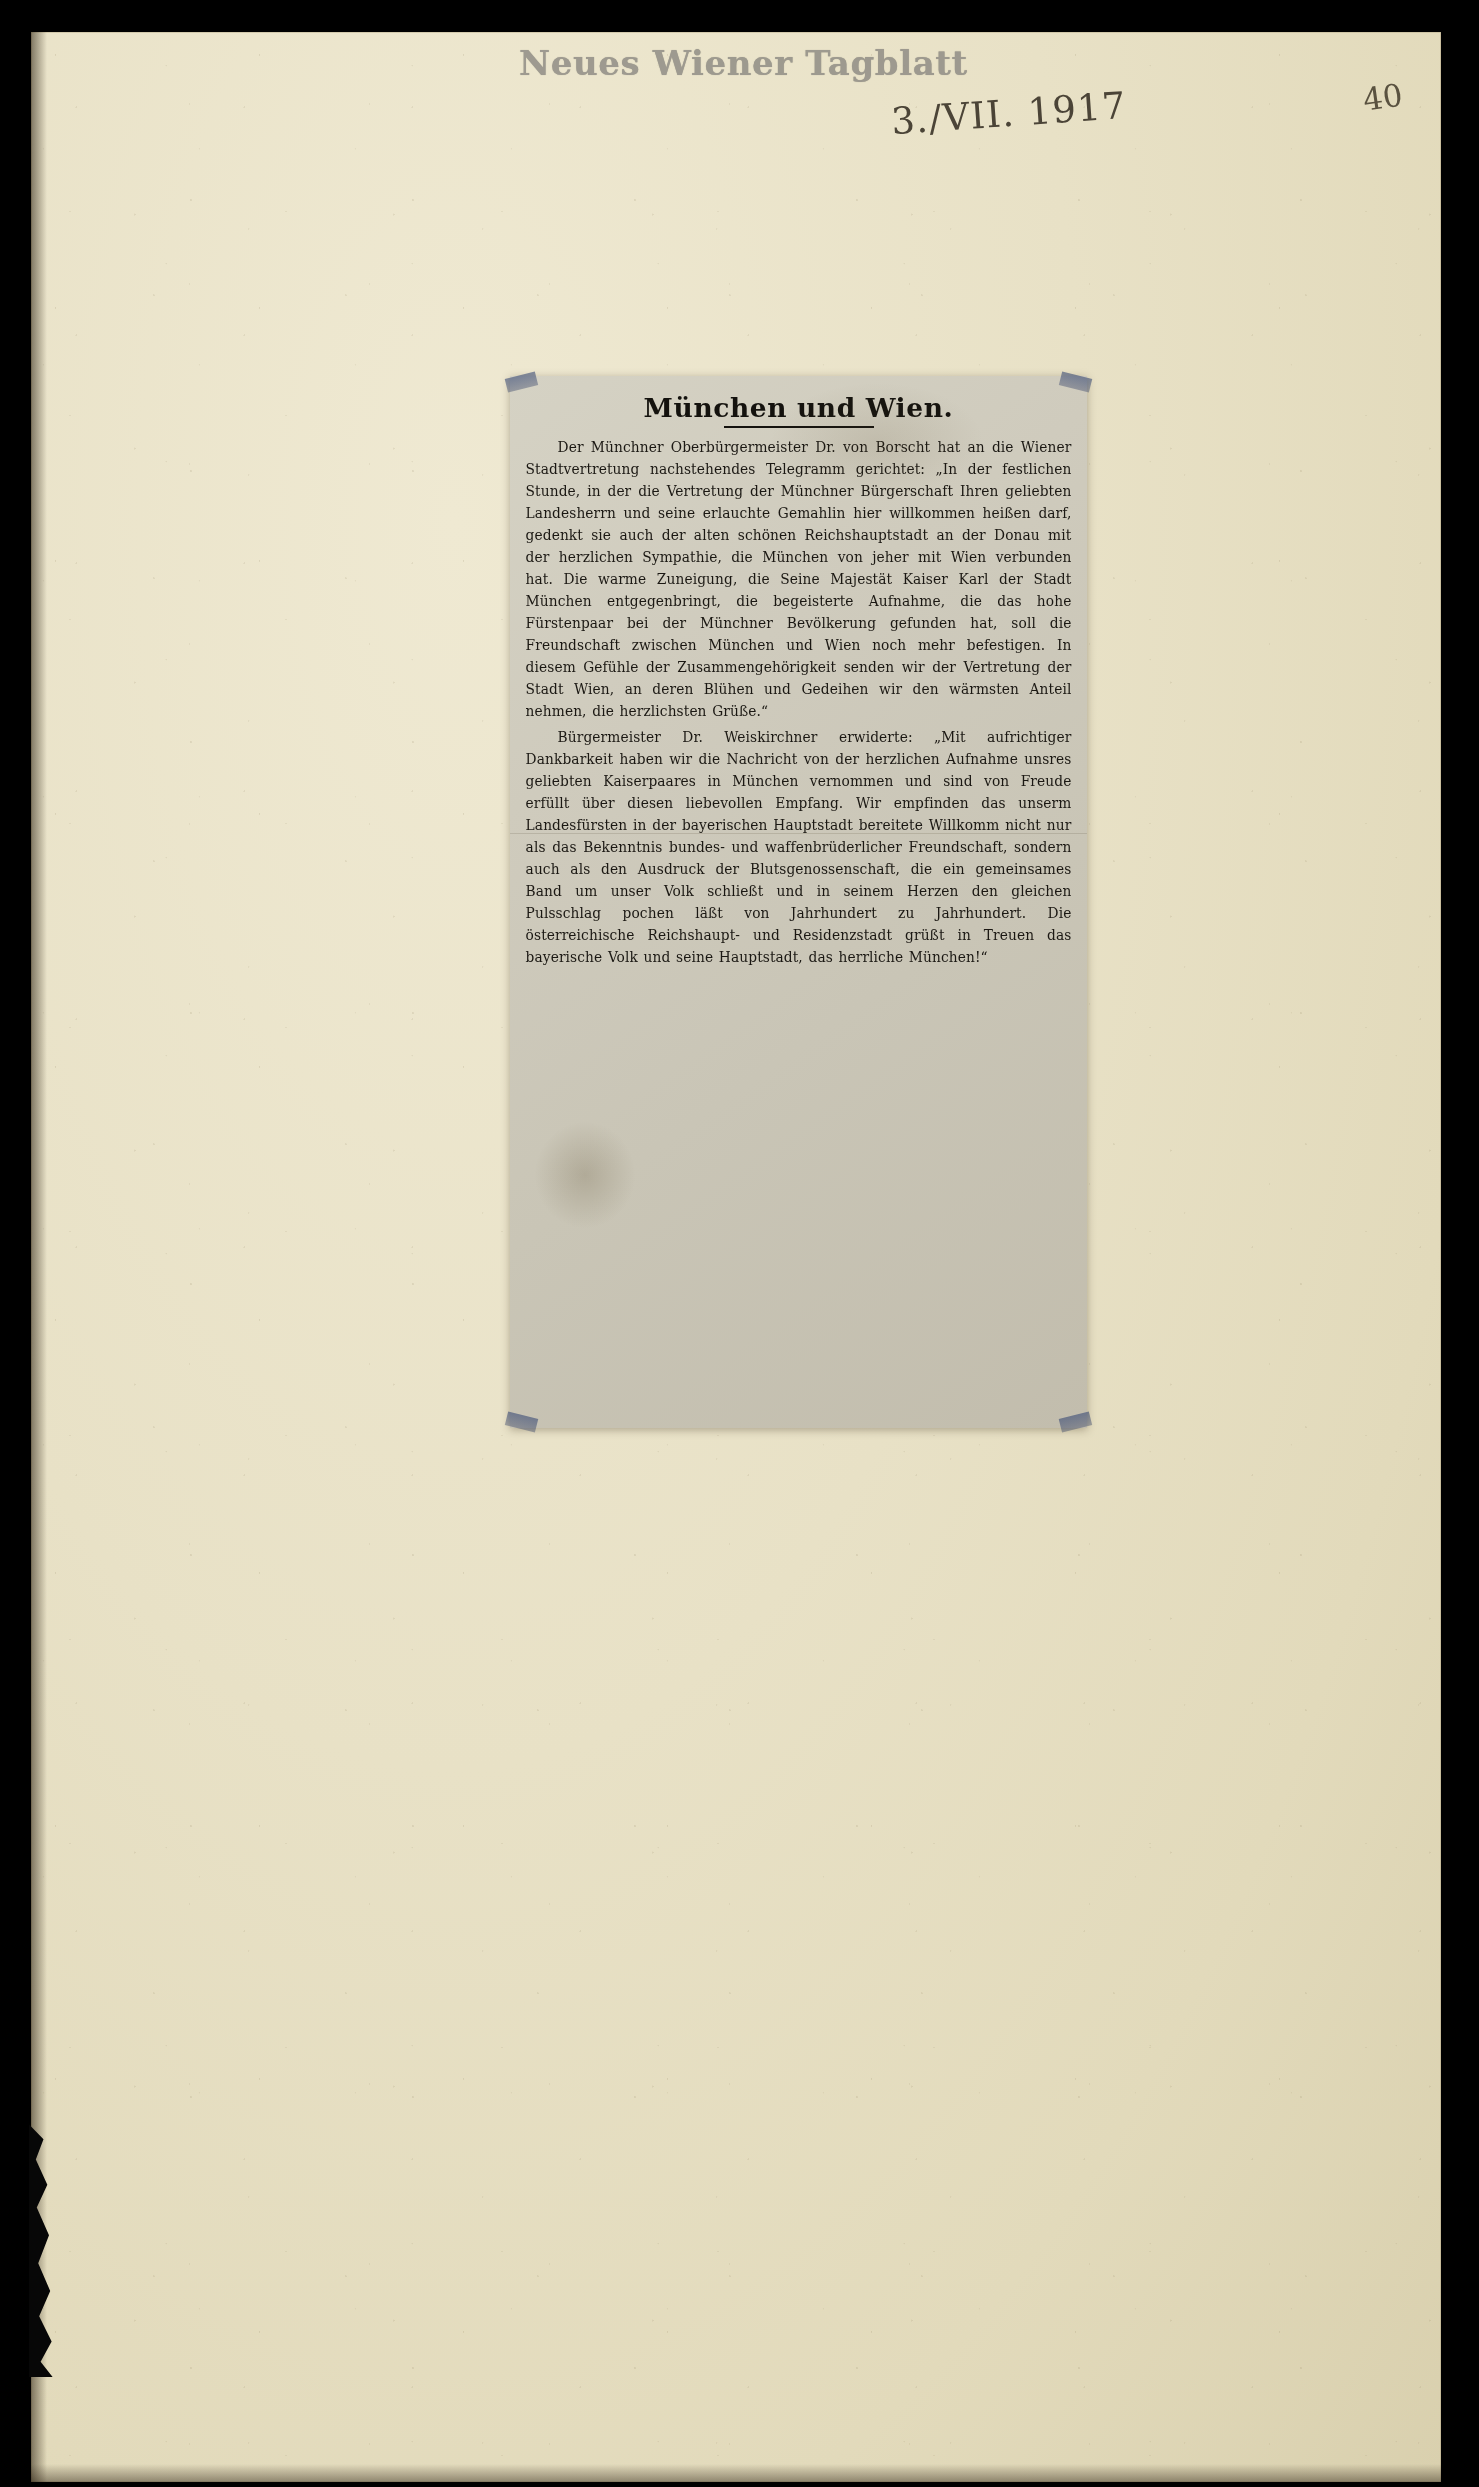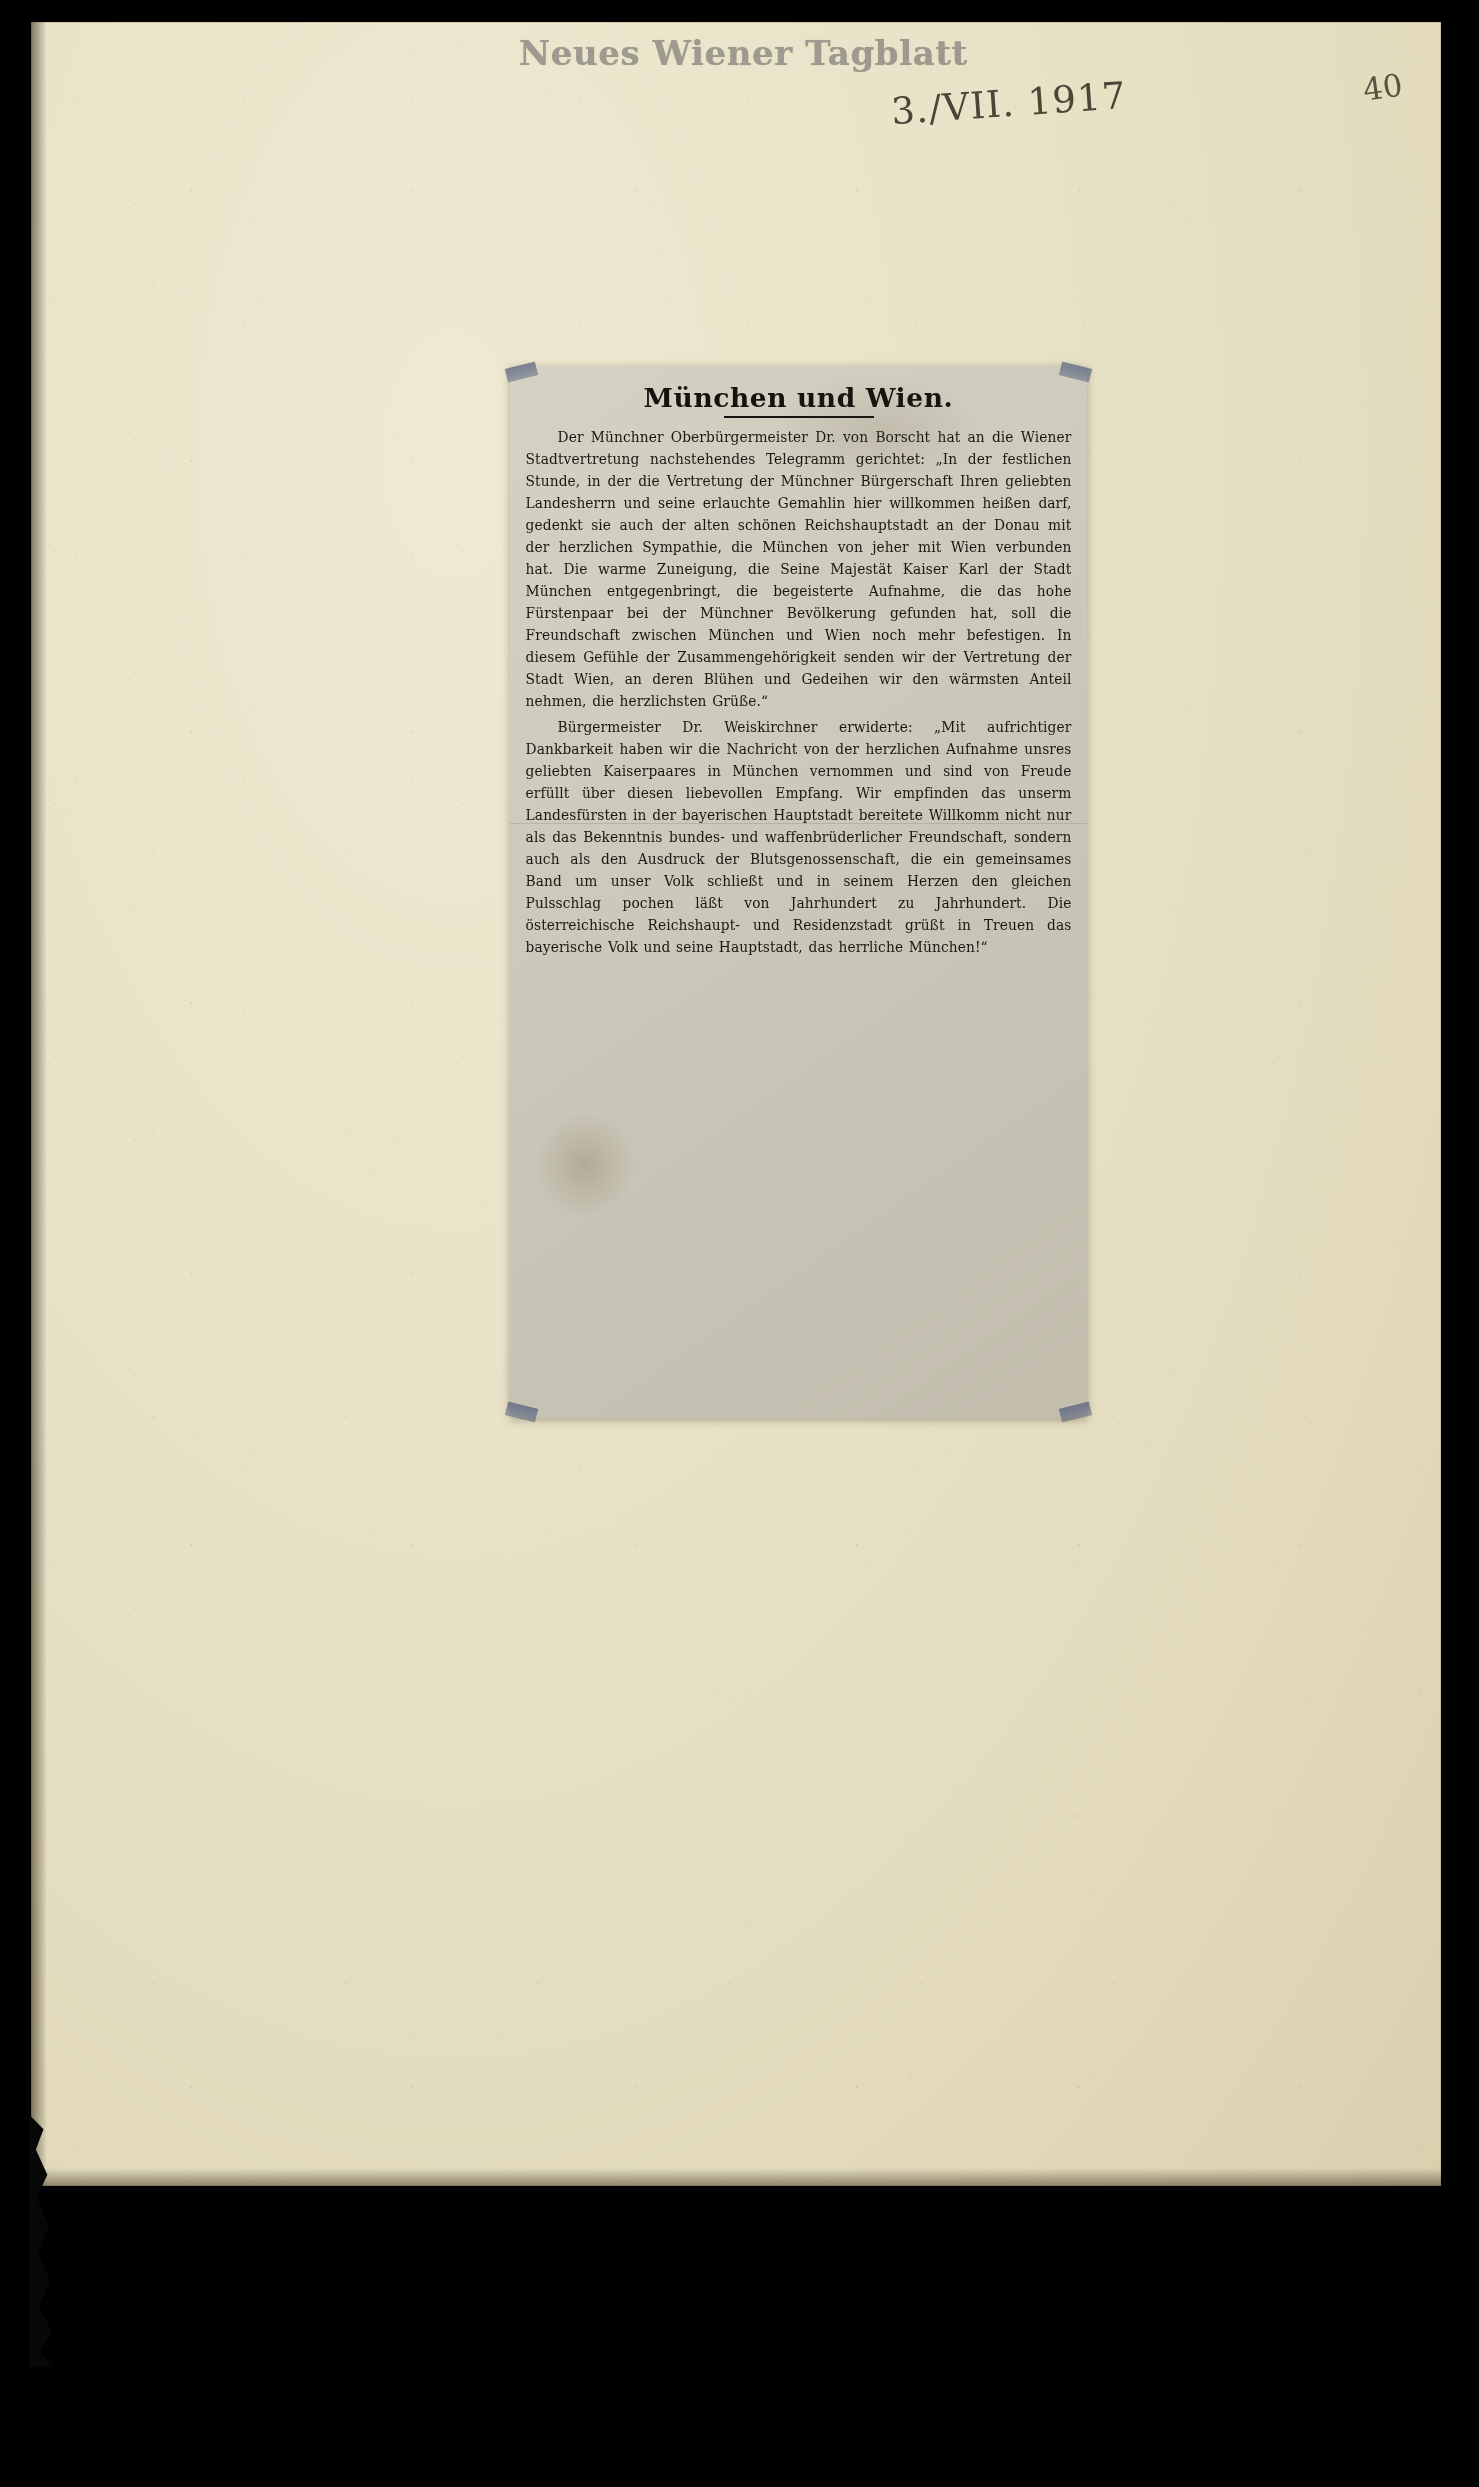--- a/index.html
+++ b/index.html
@@ -11,23 +11,23 @@
     width: 1480px;
     height: 2487px;
     overflow: hidden;
     font-family: "Liberation Serif", serif;
   }
 
   
   #page {
     position: absolute;
     left: 31px;
-    top: 22px;
+    top: 32px;
     width: 1410px;
-    height: 2164px;
+    height: 2450px;
     background:
       radial-gradient(ellipse at 30% 20%, #efe9d2 0%, #e8e1c6 45%, #e2dabb 75%, #d9d0ae 100%);
     box-shadow: 0 0 0 0.6px #b9ad8c inset;
   }
 
   
   #page .fibres {
     position: absolute;
     inset: 0;
     pointer-events: none;

